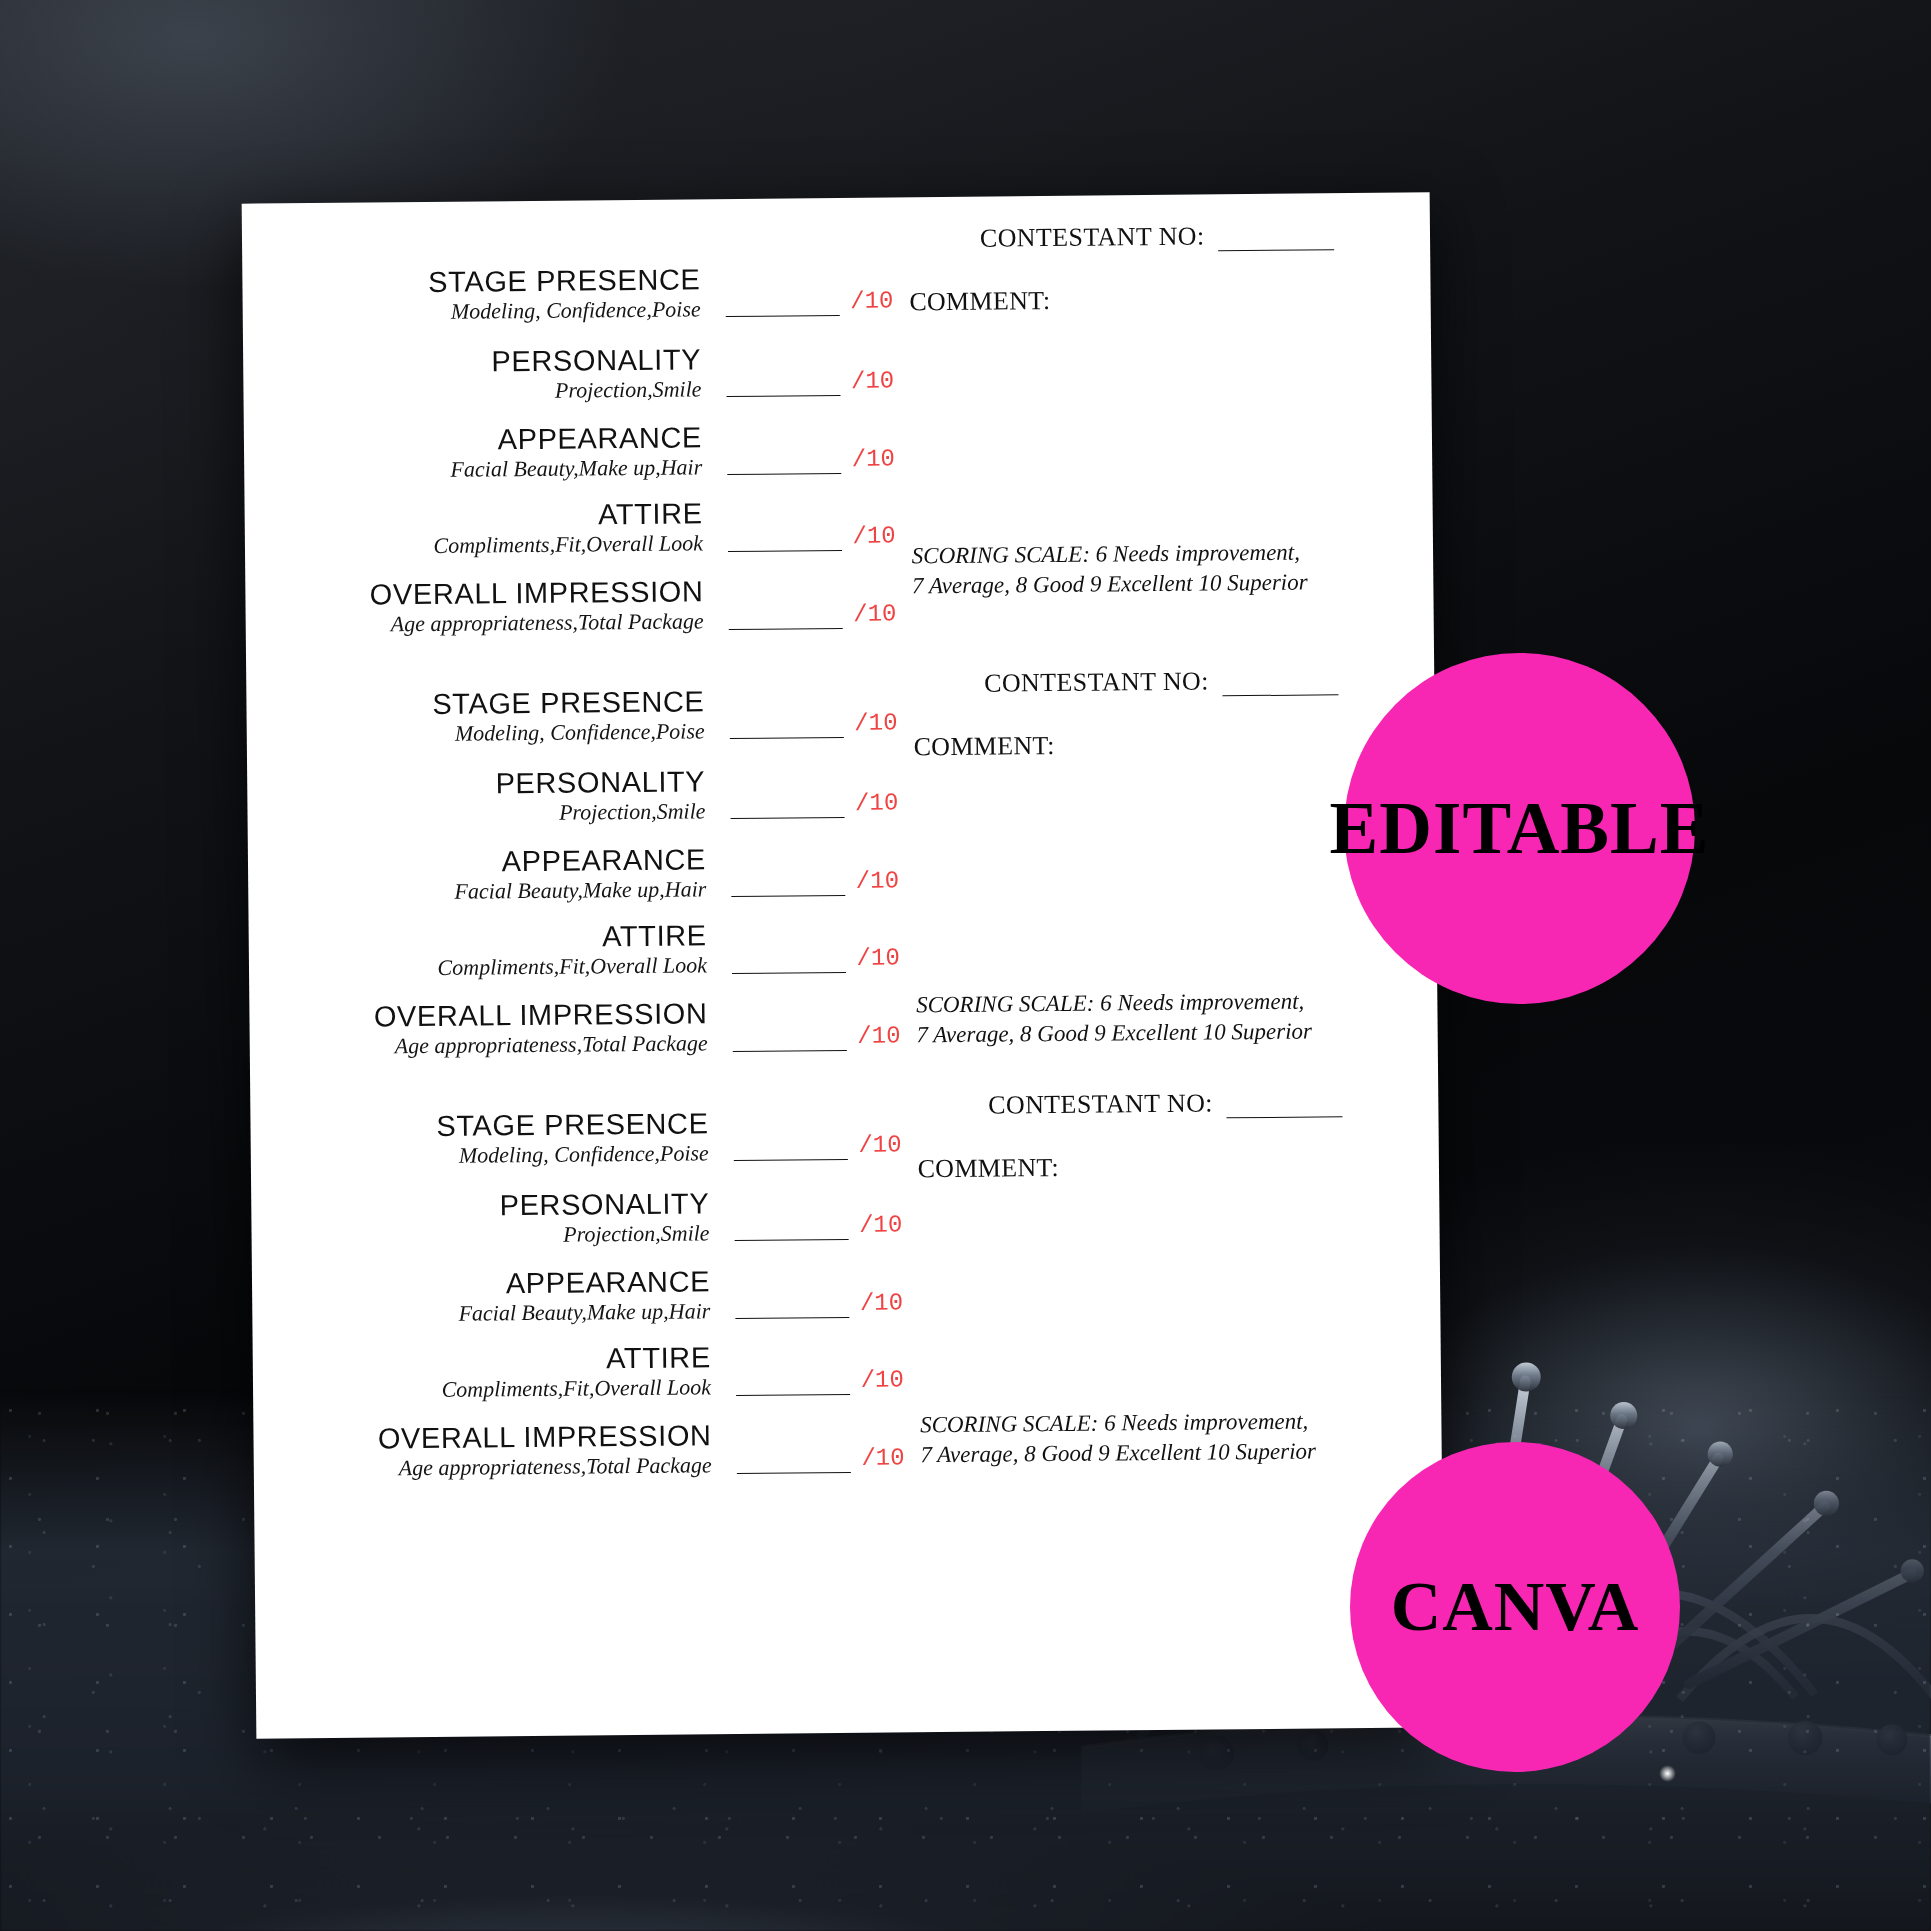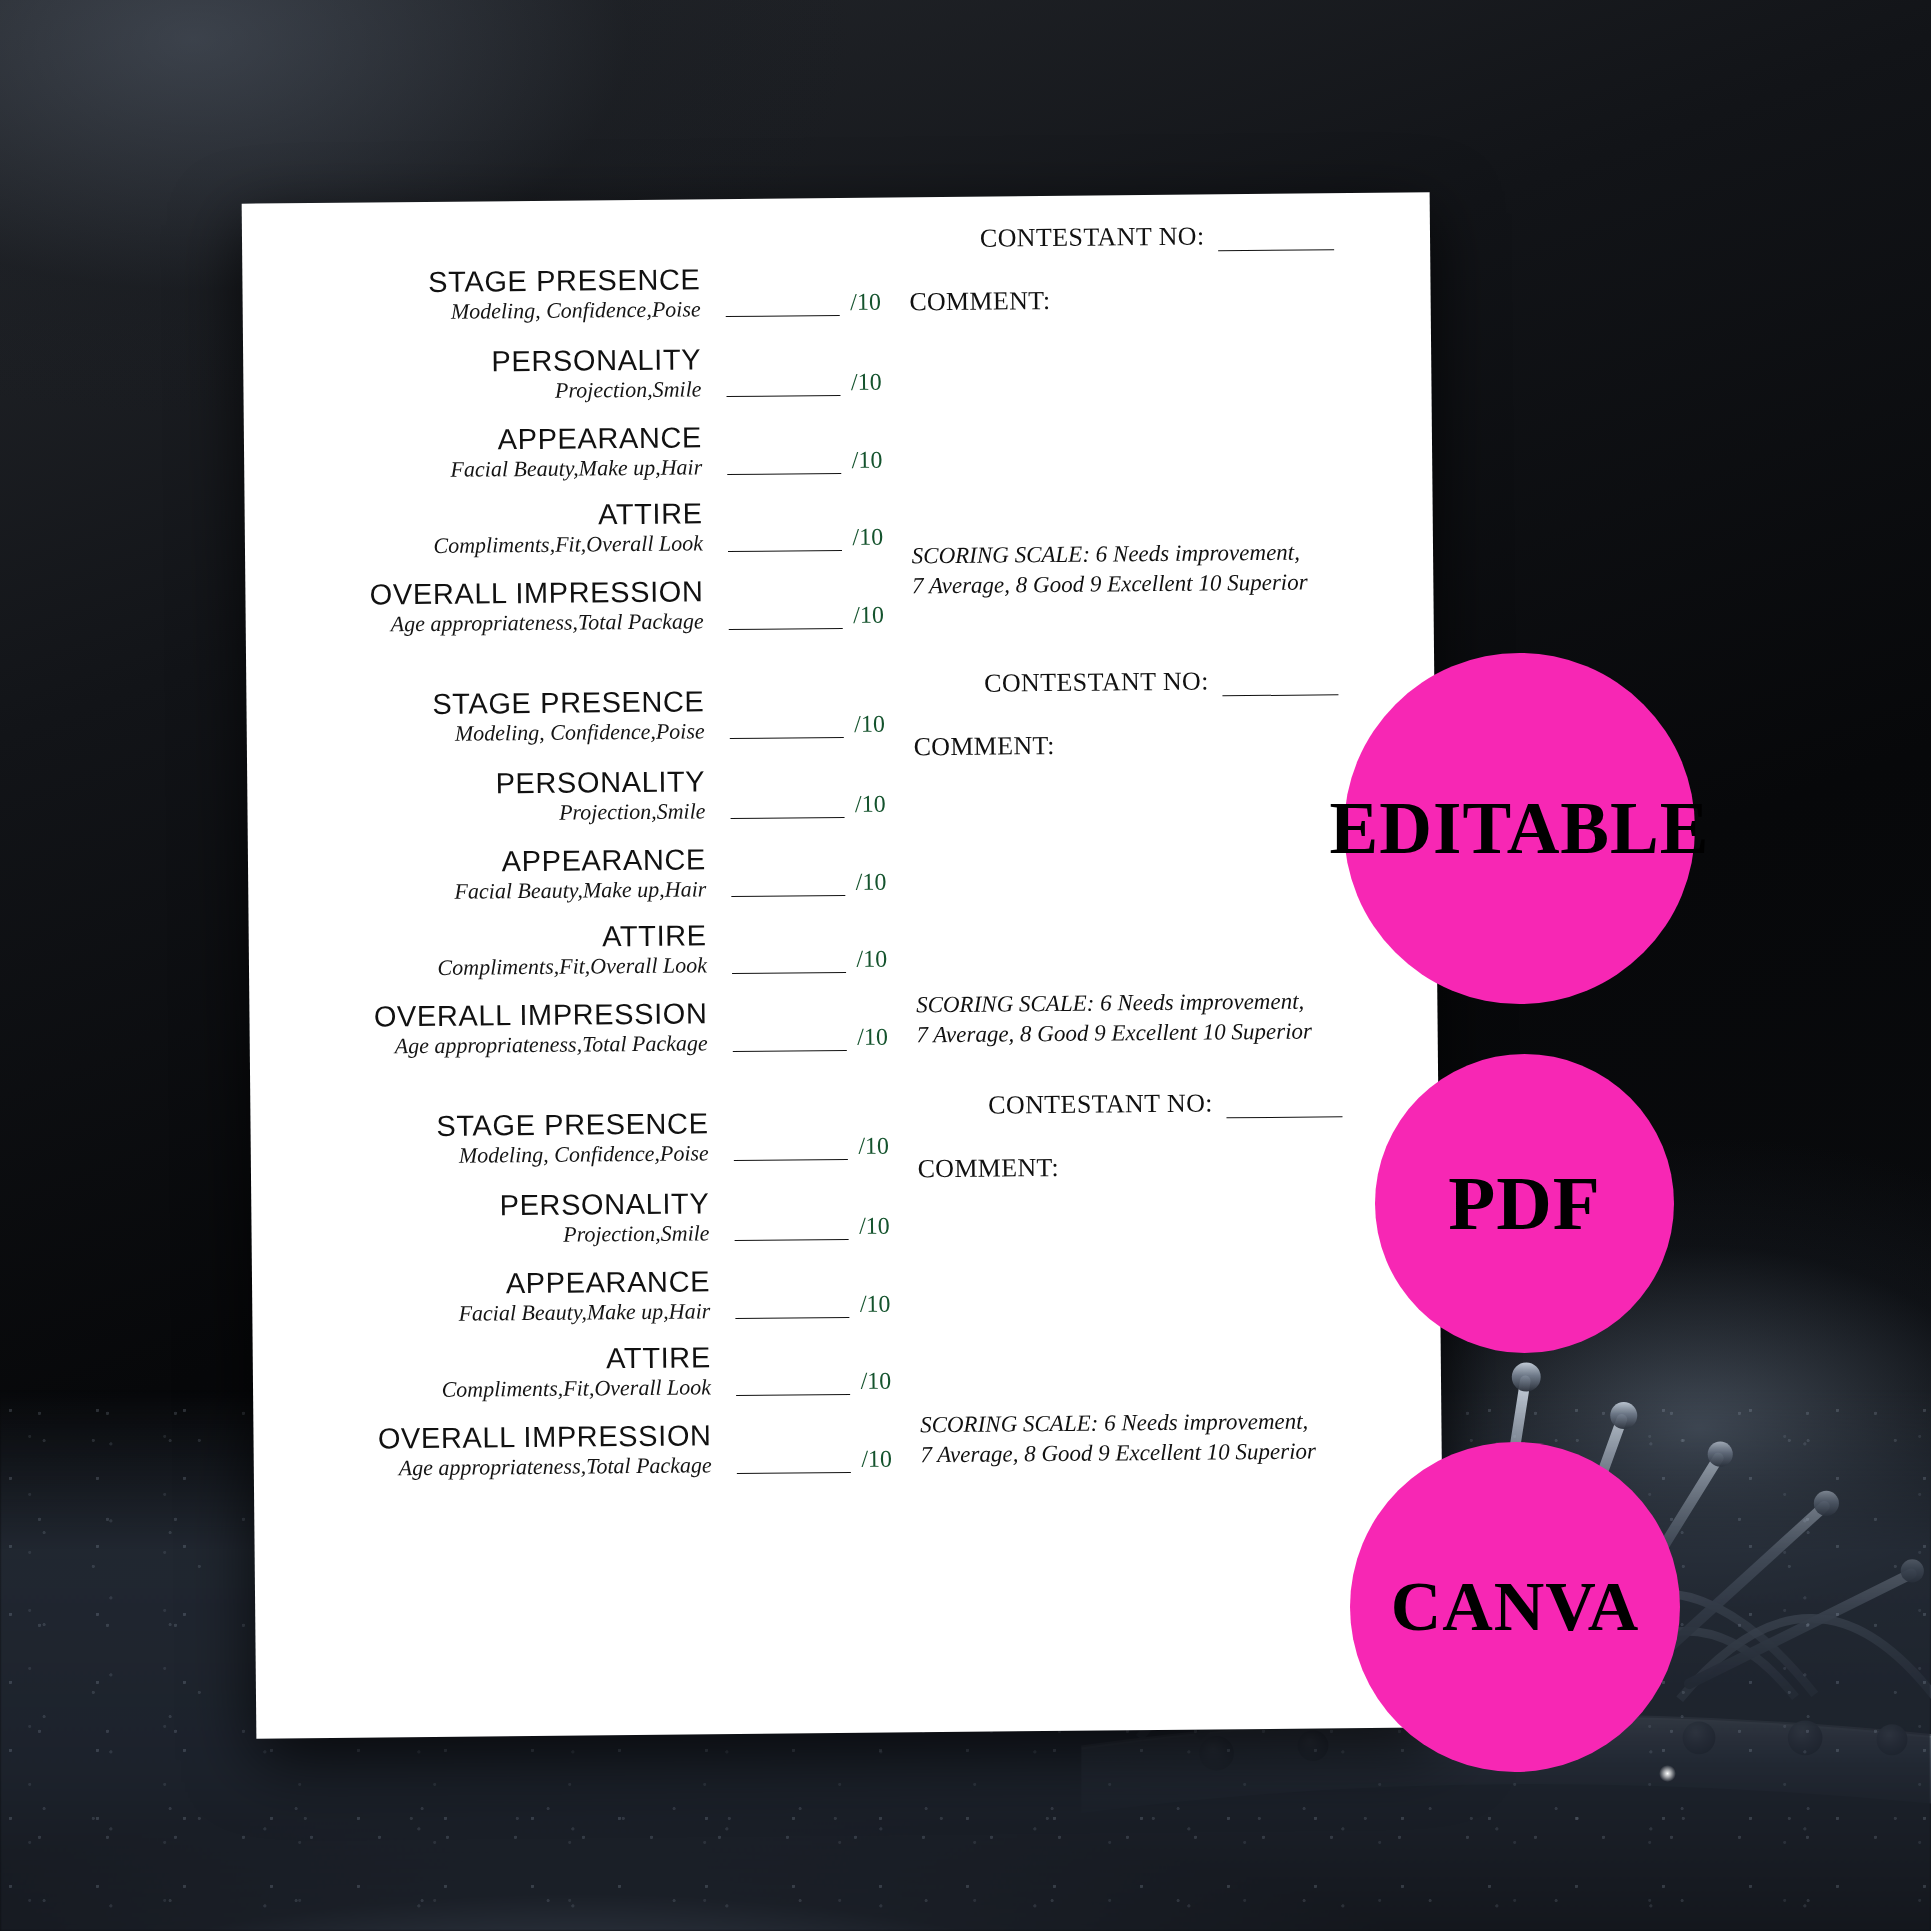--- a/index.html
+++ b/index.html
@@ -135,23 +135,23 @@
     padding-bottom: 3.9px;
     width: 174px;
   }
   .blank {
     display: inline-block;
     width: 114px;
     border-bottom: 1.9px solid #111;
     height: 21px;
   }
   .outof {
-    font-family: Liberation Serif, serif;
+    font-family: Liberation Mono, monospace;
     font-size: 24px;
-    color: #14532d;
+    color: #ef4444;
     line-height: 1;
     padding-bottom: 1.9px;
   }
 
   
   .contestant-line {
     display: flex;
     align-items: flex-end;
     gap: 13.5px;
     font-family: "Liberation Serif", serif;
@@ -507,17 +507,16 @@
         <div class="scale" style="margin-top:226px;">
           <div>SCORING SCALE: 6 Needs improvement,</div>
           <div>7 Average, 8 Good 9 Excellent 10  Superior</div>
         </div>
       </div>
     </div>
 
   </div>
 
   <div class="badge" id="badge-editable">EDITABLE</div>
-  <div class="badge" id="badge-pdf">PDF</div>
   <div class="badge" id="badge-canva">CANVA</div>
 
 </div>
 
 
 </body></html>

